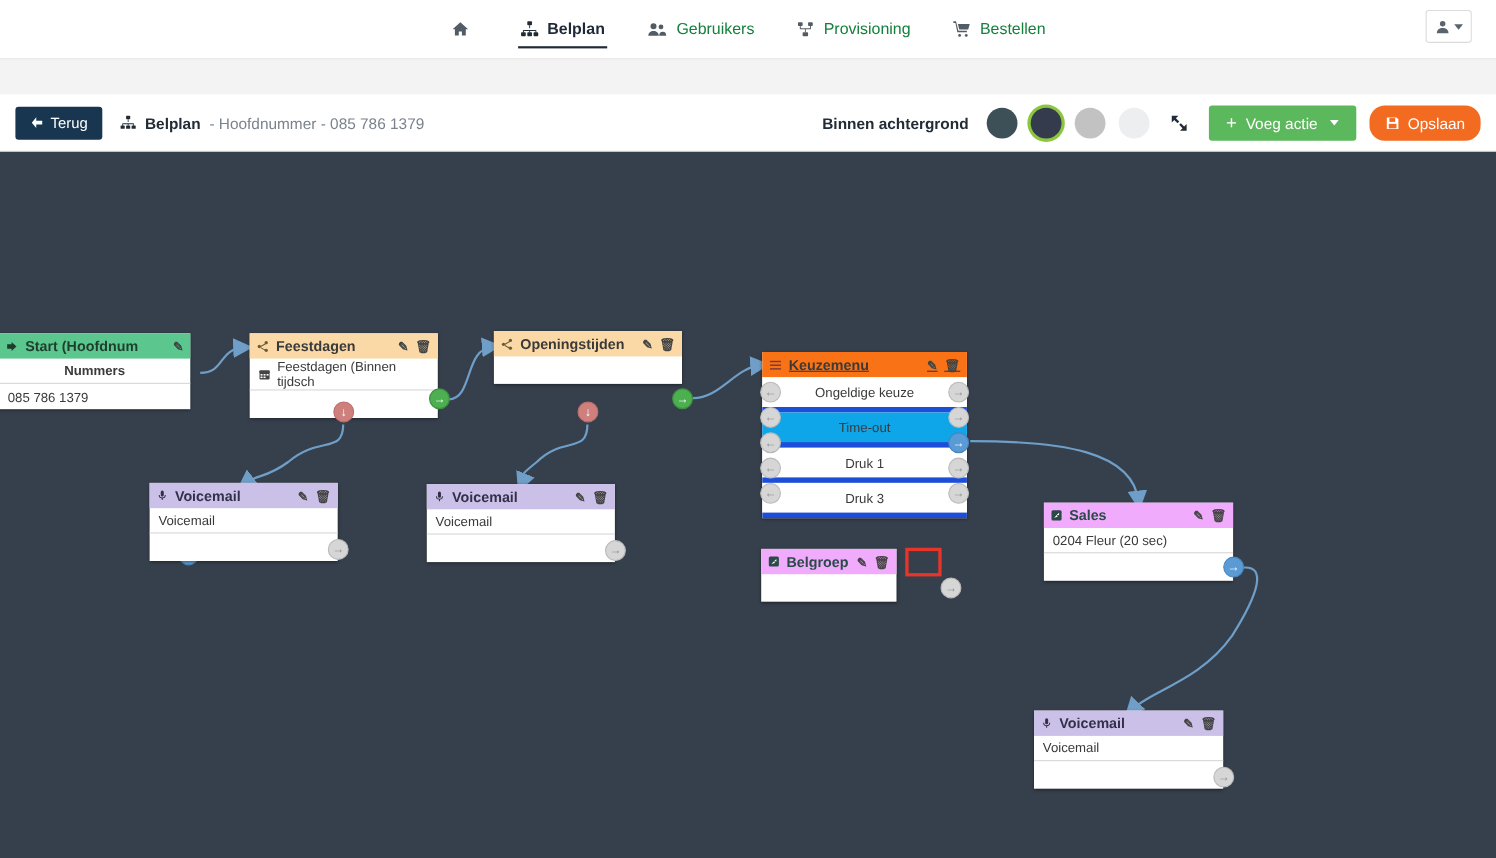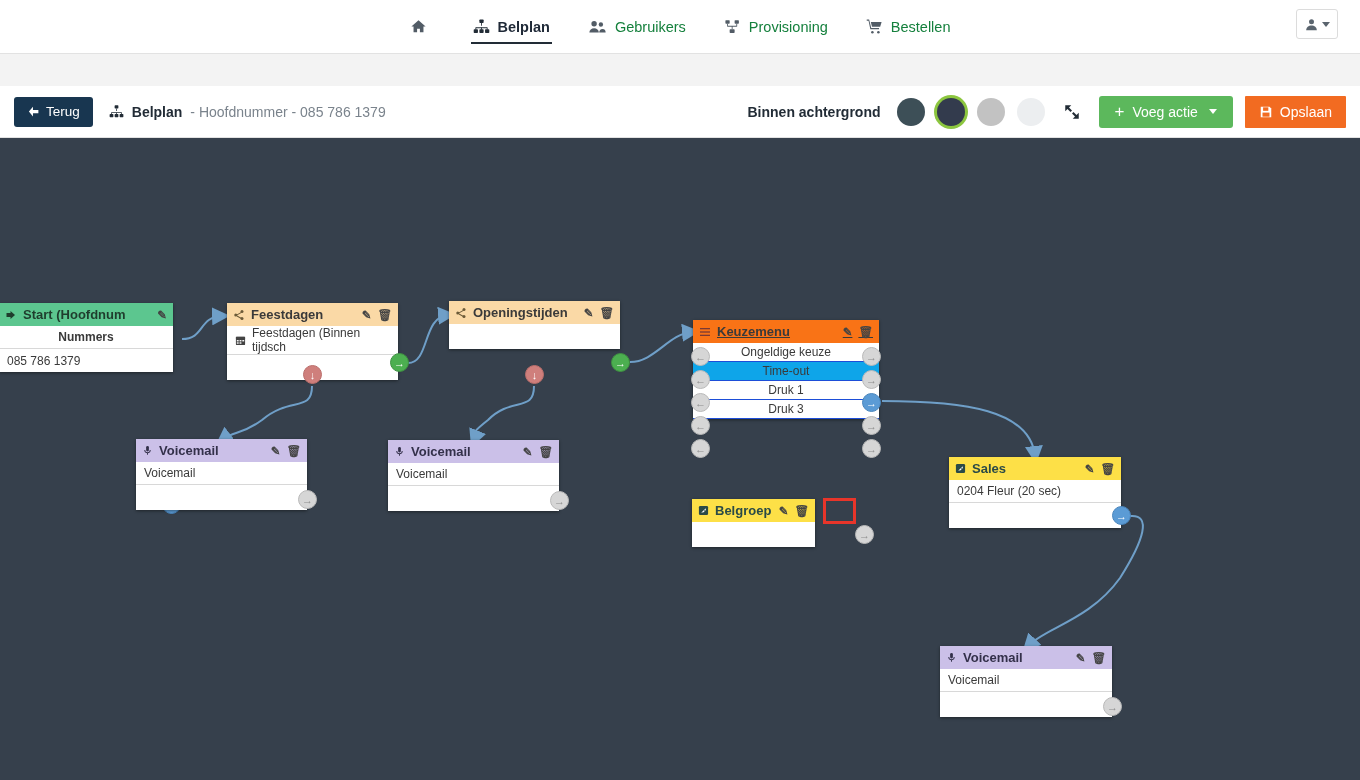--- a/index.html
+++ b/index.html
@@ -77,21 +77,21 @@
   }
   .swatch.sel { box-shadow: 0 0 0 3px #8cc63f; }
   .expand-ico { color: #222c36; cursor: pointer; display:flex; margin: 0 6px; }
   .btn-green {
     background: #5cb85c; color: #fff; border: none; border-radius: 3px;
     height: 32px; padding: 0 16px; font-size: 14px;
     display: flex; align-items: center; gap: 8px; cursor: pointer;
     font-family: inherit;
   }
   .btn-orange {
-    background: #f26b21; color: #fff; border: none; border-radius: 1px;
+    background: #f26b21; color: #fff; border: none; border-radius: 14px;
     height: 32px; padding: 0 14px; font-size: 14px;
     display: flex; align-items: center; gap: 7px; cursor: pointer;
     font-family: inherit;
   }
   .plus { font-size: 17px; line-height: 1; }
   .btn-caret {
     width: 0; height: 0; border-left: 4px solid transparent;
     border-right: 4px solid transparent; border-top: 5px solid #fff;
     margin-left: 3px;
   }
@@ -115,33 +115,33 @@
     padding: 0 6px; font-weight: bold; font-size: 13px;
     color: #3a3a3a; gap: 6px;
   }
   .node-hd .ttl { flex: 1; white-space: nowrap; overflow: hidden; }
   .hd-acts { display: flex; gap: 6px; align-items: center; }
   .hd-acts span { cursor: pointer; font-size: 11.5px; color: #444; }
   .hd-green  { background: #5cc68f; color: #1f3d2d; }
   .hd-orange { background: #fad9a6; }
   .hd-red    { background: #f97316; text-decoration: underline; }
   .hd-purple { background: #cbc0e8; color: #33304a; }
-  .hd-teal   { background: #fde047; color: #2a4a47; }
+  .hd-teal   { background: #f0abfc; color: #2a4a47; }
   .row {
     min-height: 23px; display: flex; align-items: center;
     padding: 0 8px; border-bottom: 1px solid #d8d8d8;
     color: #3a3a3a; font-size: 12px; gap: 6px;
   }
   .row.center { justify-content: center; font-weight: bold; }
   .row.last { border-bottom: none; }
   .row.empty { min-height: 25px; }
   .menu-row {
-    height: 19px; display: flex; align-items: center;
+    height: 32px; display: flex; align-items: center;
     justify-content: center; font-size: 12px; color: #3a3a3a;
-    border-bottom: 1px solid #1d4ed8; background: #fff;
+    border-bottom: 5px solid #1d4ed8; background: #fff;
   }
   .menu-row.alt { background: #0ea5e9; }
 
   
   .hdl {
     position: absolute; width: 19px; height: 19px; border-radius: 50%;
     display: flex; align-items: center; justify-content: center;
     font-size: 11px; color: #fff; font-weight: bold;
   }
   .hdl.blue  { background: #5b9bd5; border: 1px solid #4a86bd; }

